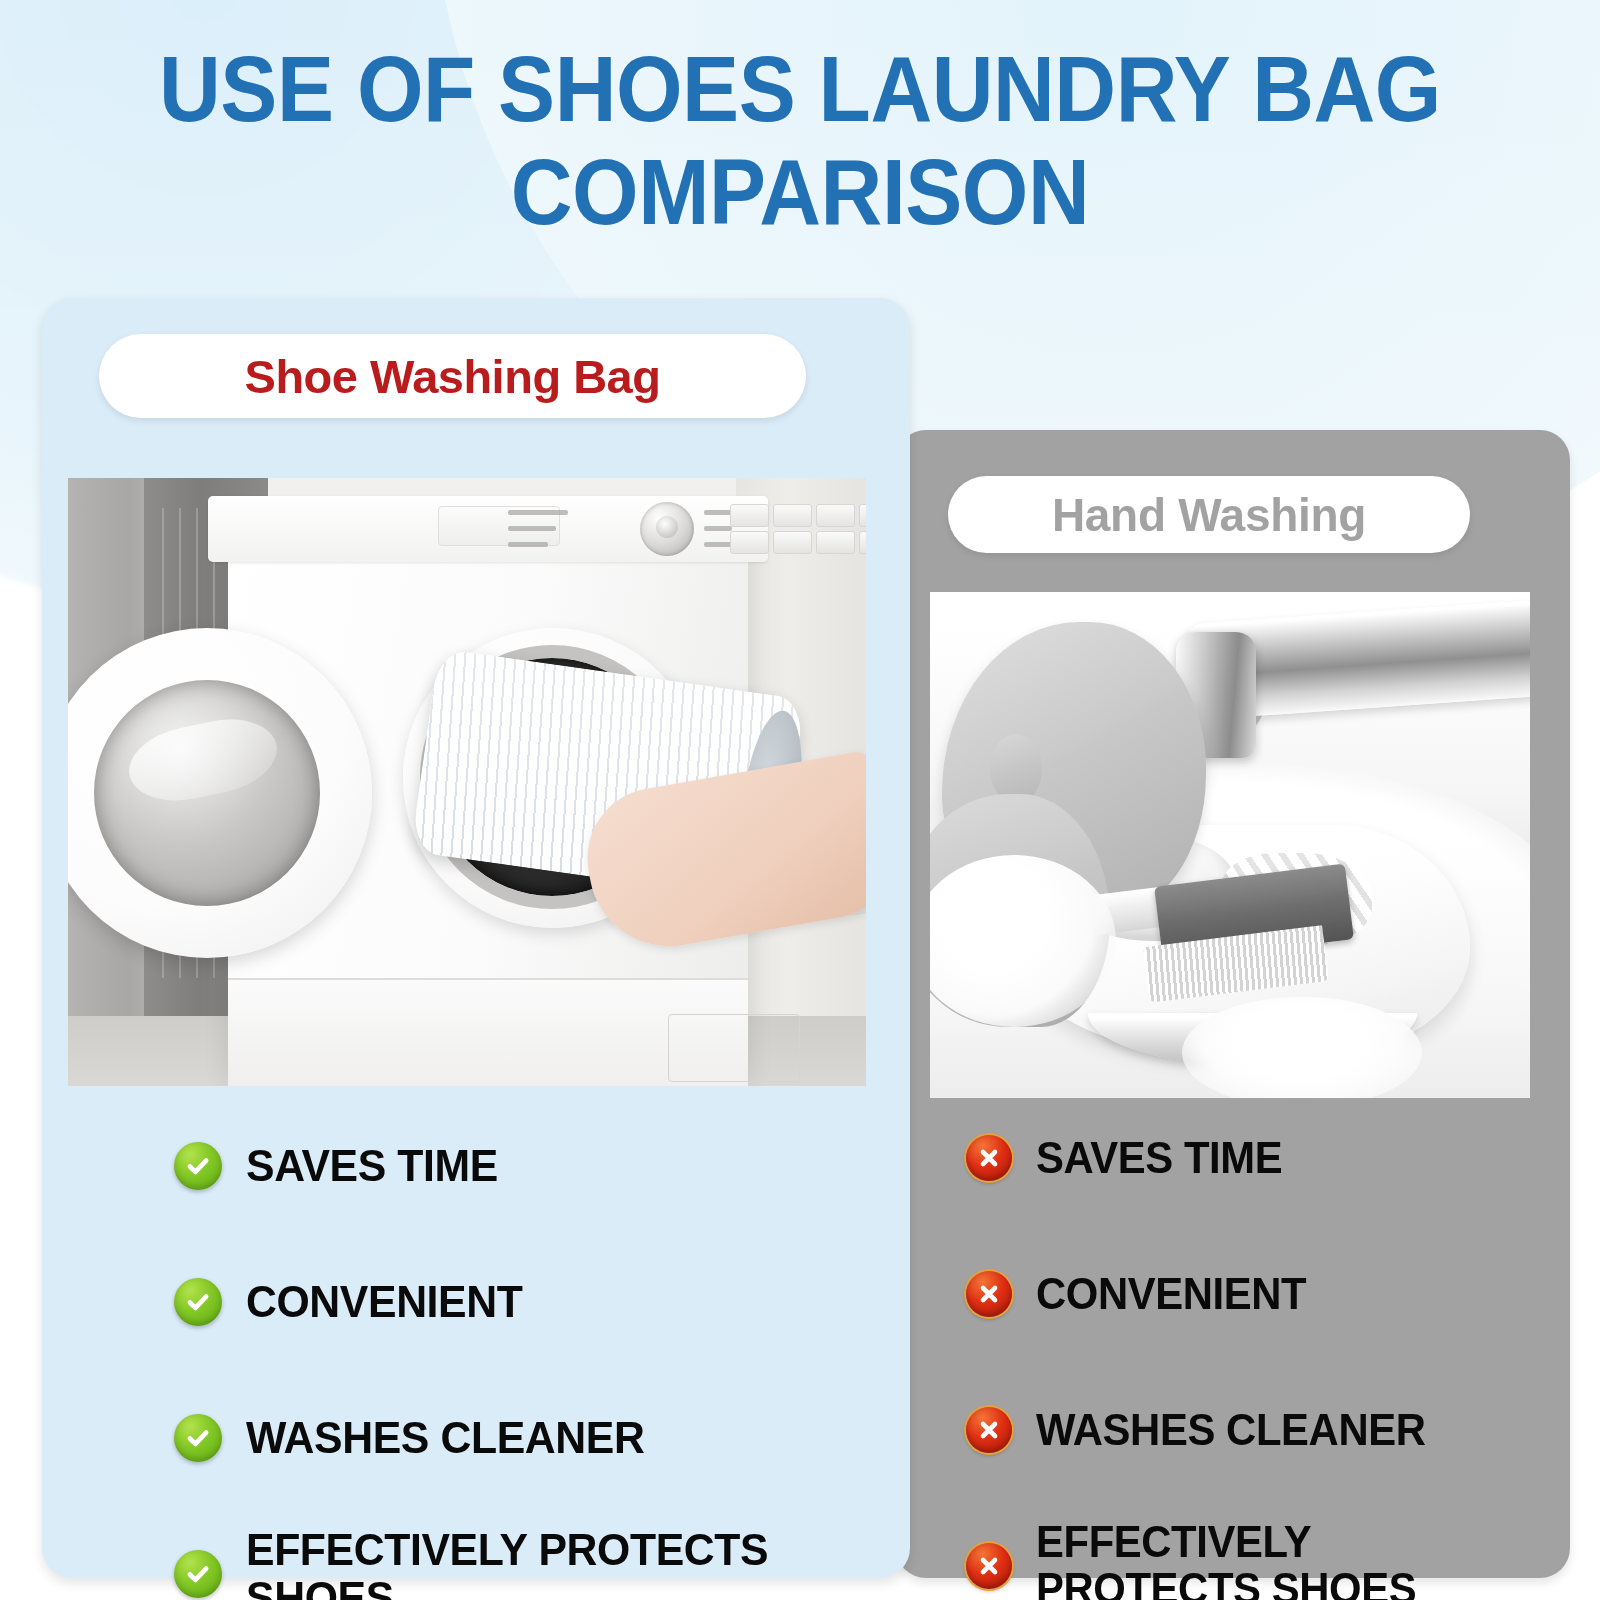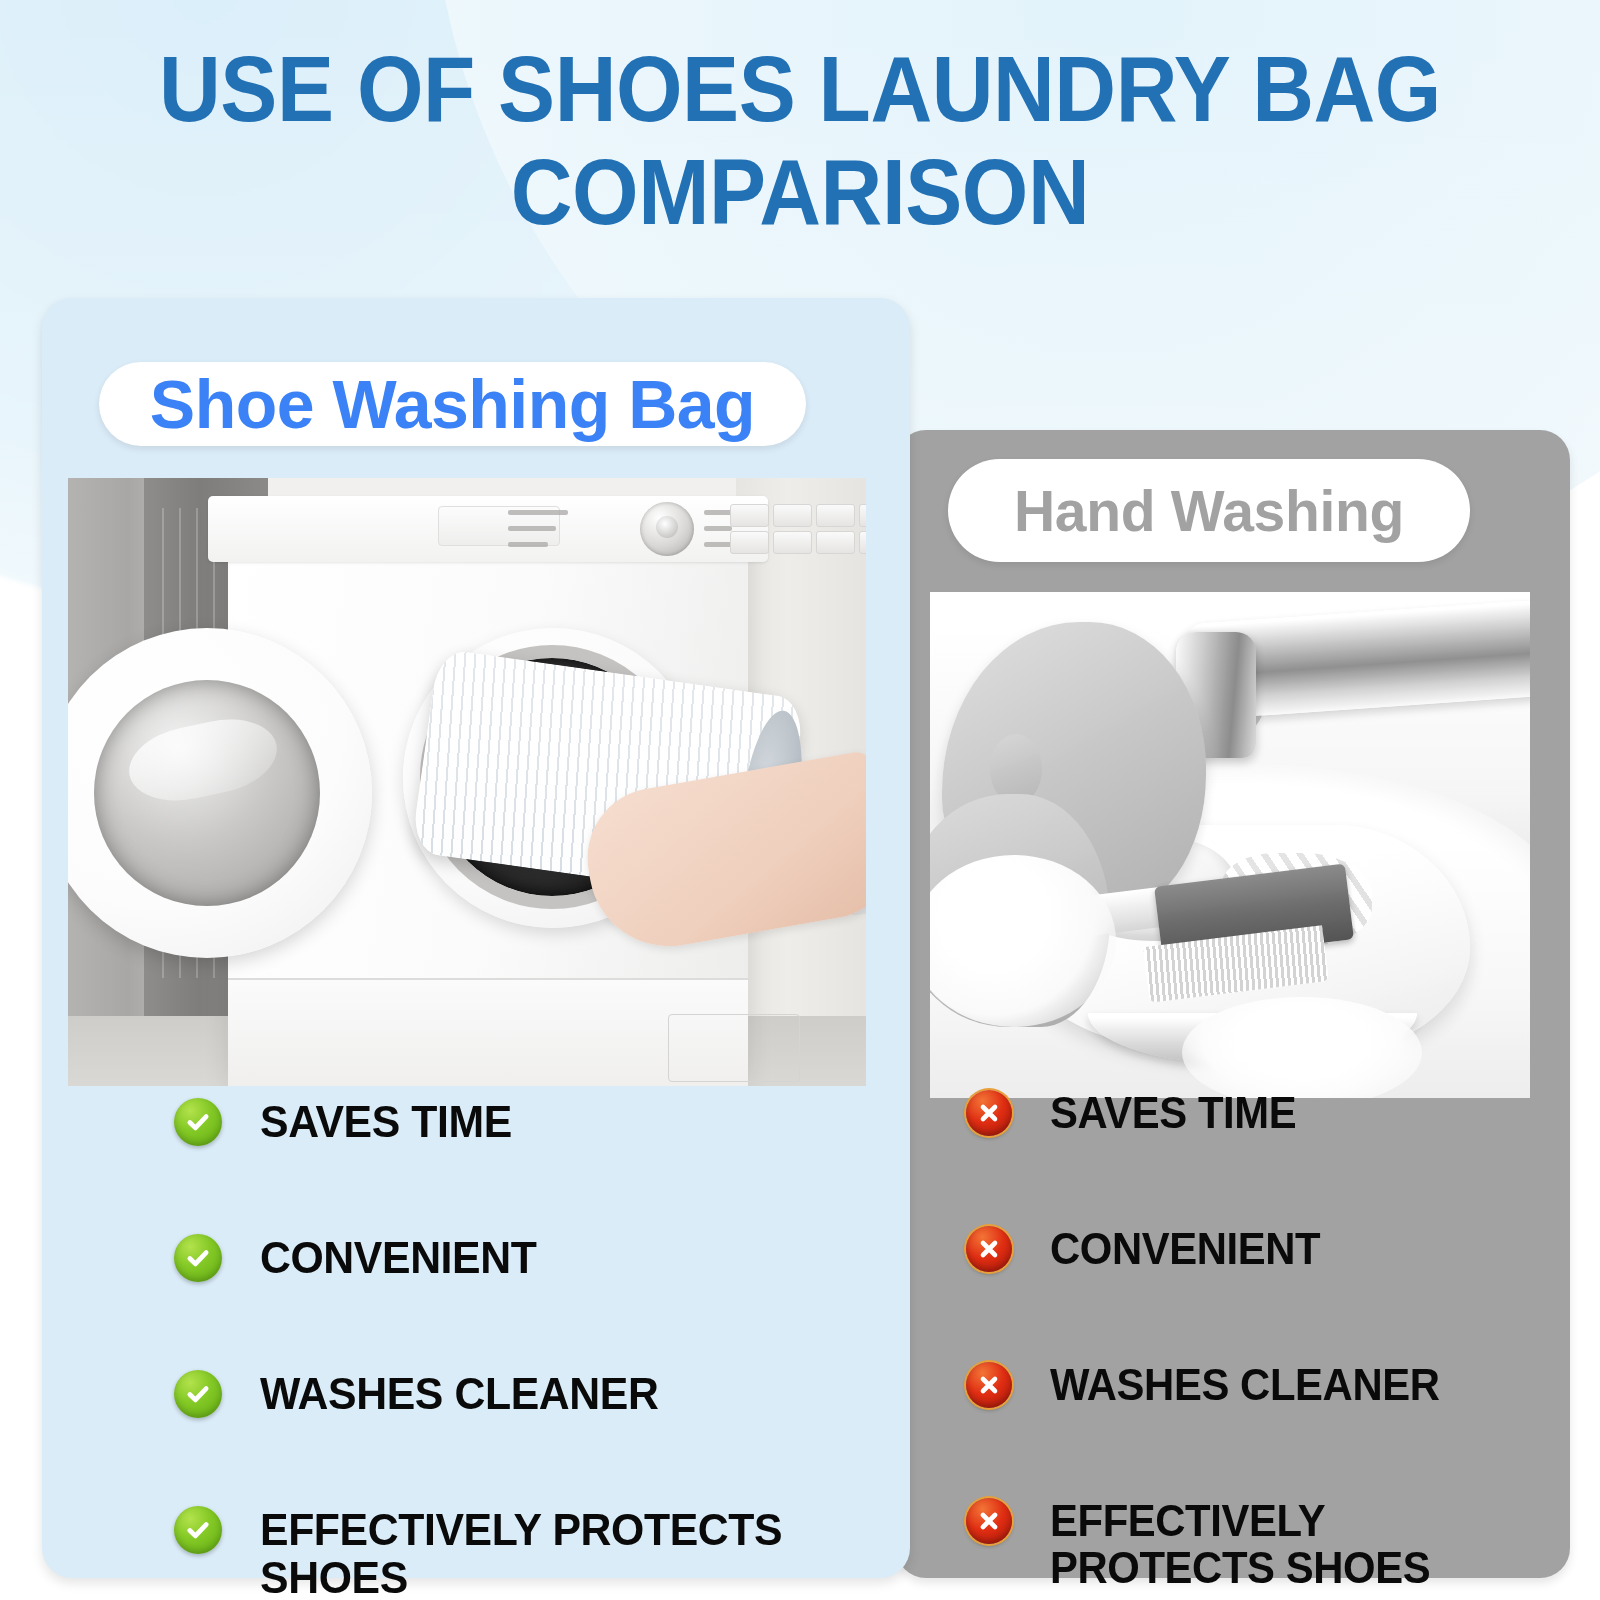--- a/index.html
+++ b/index.html
@@ -101,34 +101,34 @@
     align-items: center;
     justify-content: center;
     background: #ffffff;
     border-radius: 999px;
     box-shadow: 0 3px 7px rgba(0,0,0,0.09);
     font-weight: bold;
     white-space: nowrap;
   }
   .pill-left {
     left: 57px;
-    top: 64px;
+    top: 36px;
     width: 707px;
     height: 84px;
-    color: #3b82f6;
-    font-size: 68px;
+    color: #b91c1c;
+    font-size: 47px;
     letter-spacing: -0.5px;
   }
   .pill-right {
     left: 52px;
-    top: 29px;
+    top: 46px;
     width: 522px;
-    height: 103px;
+    height: 77px;
     color: #a2a2a2;
-    font-size: 57px;
+    font-size: 46px;
     letter-spacing: -0.3px;
   }
 
   
   .photo {
     position: absolute;
     overflow: hidden;
   }
 
   
@@ -402,21 +402,22 @@
     top: 800px;
     width: 700px;
   }
   .feat-right {
     left: 70px;
     top: 660px;
     width: 580px;
   }
   .feat-row {
     display: flex;
-    gap: 38px;
+    align-items: center;
+    gap: 24px;
   }
   .feat-left .feat-row { height: 136px; }
   .feat-right .feat-row { height: 136px; }
 
   .feat-text {
     color: #0a0a0a;
     font-family: "Liberation Sans", sans-serif;
     font-weight: bold;
     line-height: 1.06;
     letter-spacing: -0.4px;

